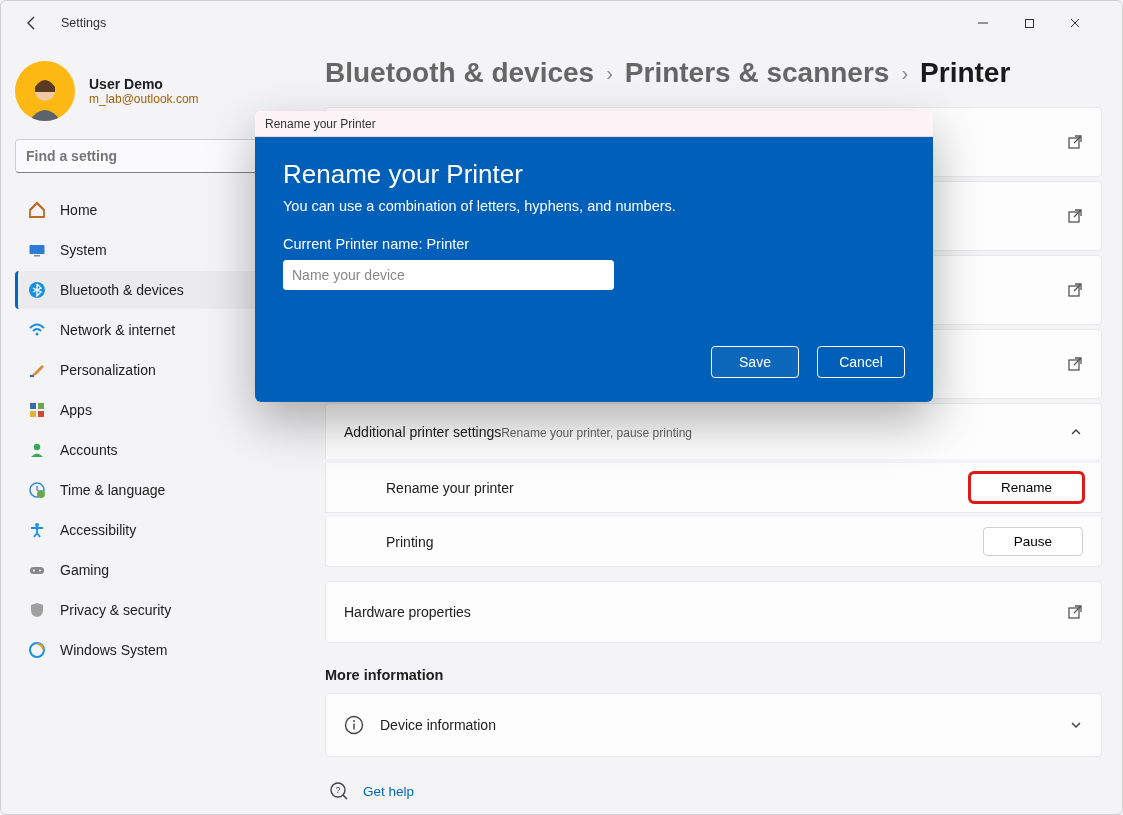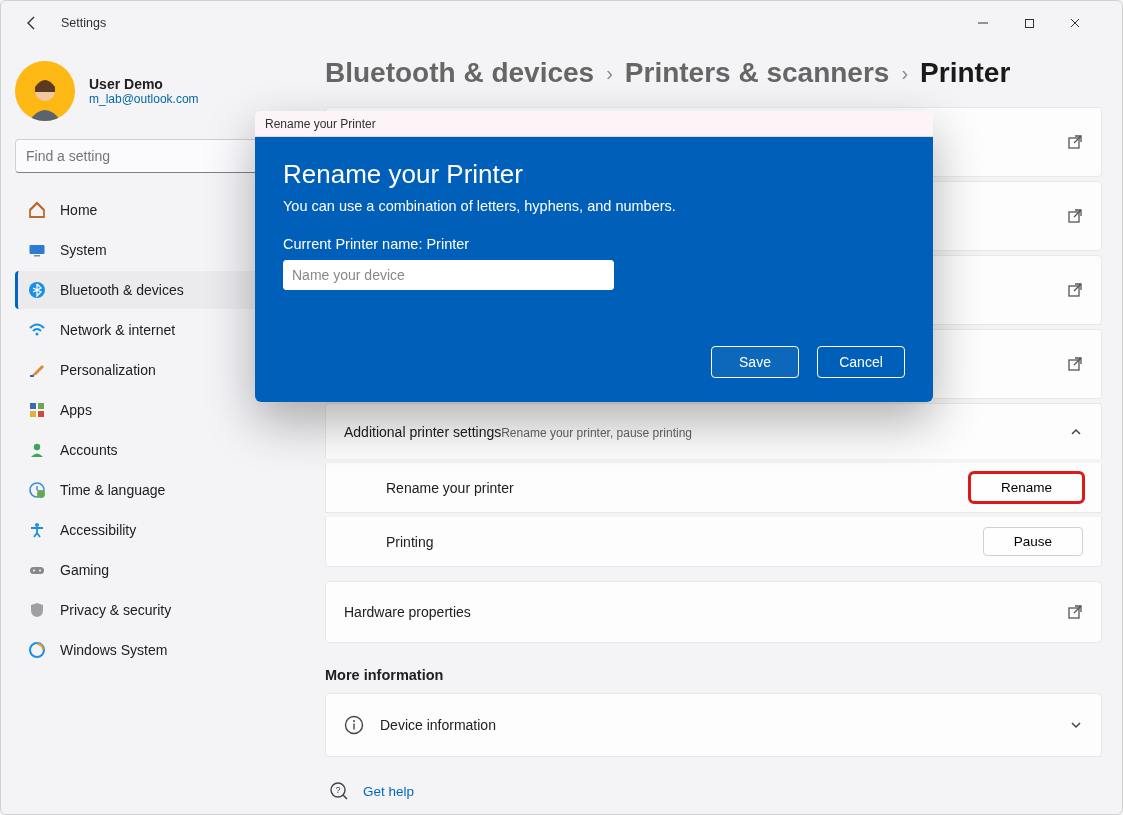--- a/index.html
+++ b/index.html
@@ -35,32 +35,33 @@
     padding: 4px 0 12px 0;
   }
   .avatar {
     width: 60px; height: 60px; border-radius: 50%;
     background: #fdb813;
     display:flex; align-items:flex-end; justify-content:center;
     overflow:hidden;
   }
   .avatar svg { width: 46px; height:46px; }
   .user-name { font-size: 14px; font-weight: 600; }
-  .user-email { font-size: 12px; color: #0369a1; }
+  .user-email { font-size: 12px; color: #a16207; }
   .search {
     width: 100%;
     height: 34px;
     margin: 6px 0 18px 0;
     border: 1px solid #d0d0d0;
     border-bottom: 1.5px solid #808080;
     border-radius: 4px;
     background: #fbfbfd;
     padding: 0 10px;
     font-size: 14px;
     color: #4c1d95;
+    font-weight: bold;
   }
   .nav { display:flex; flex-direction:column; gap:2px; }
   .nav-item {
     display:flex; align-items:center; gap: 14px;
     height: 38px;
     padding: 0 10px;
     border-radius: 4px;
     border-left: 3px solid transparent;
     font-size: 14px;
     cursor: default;

